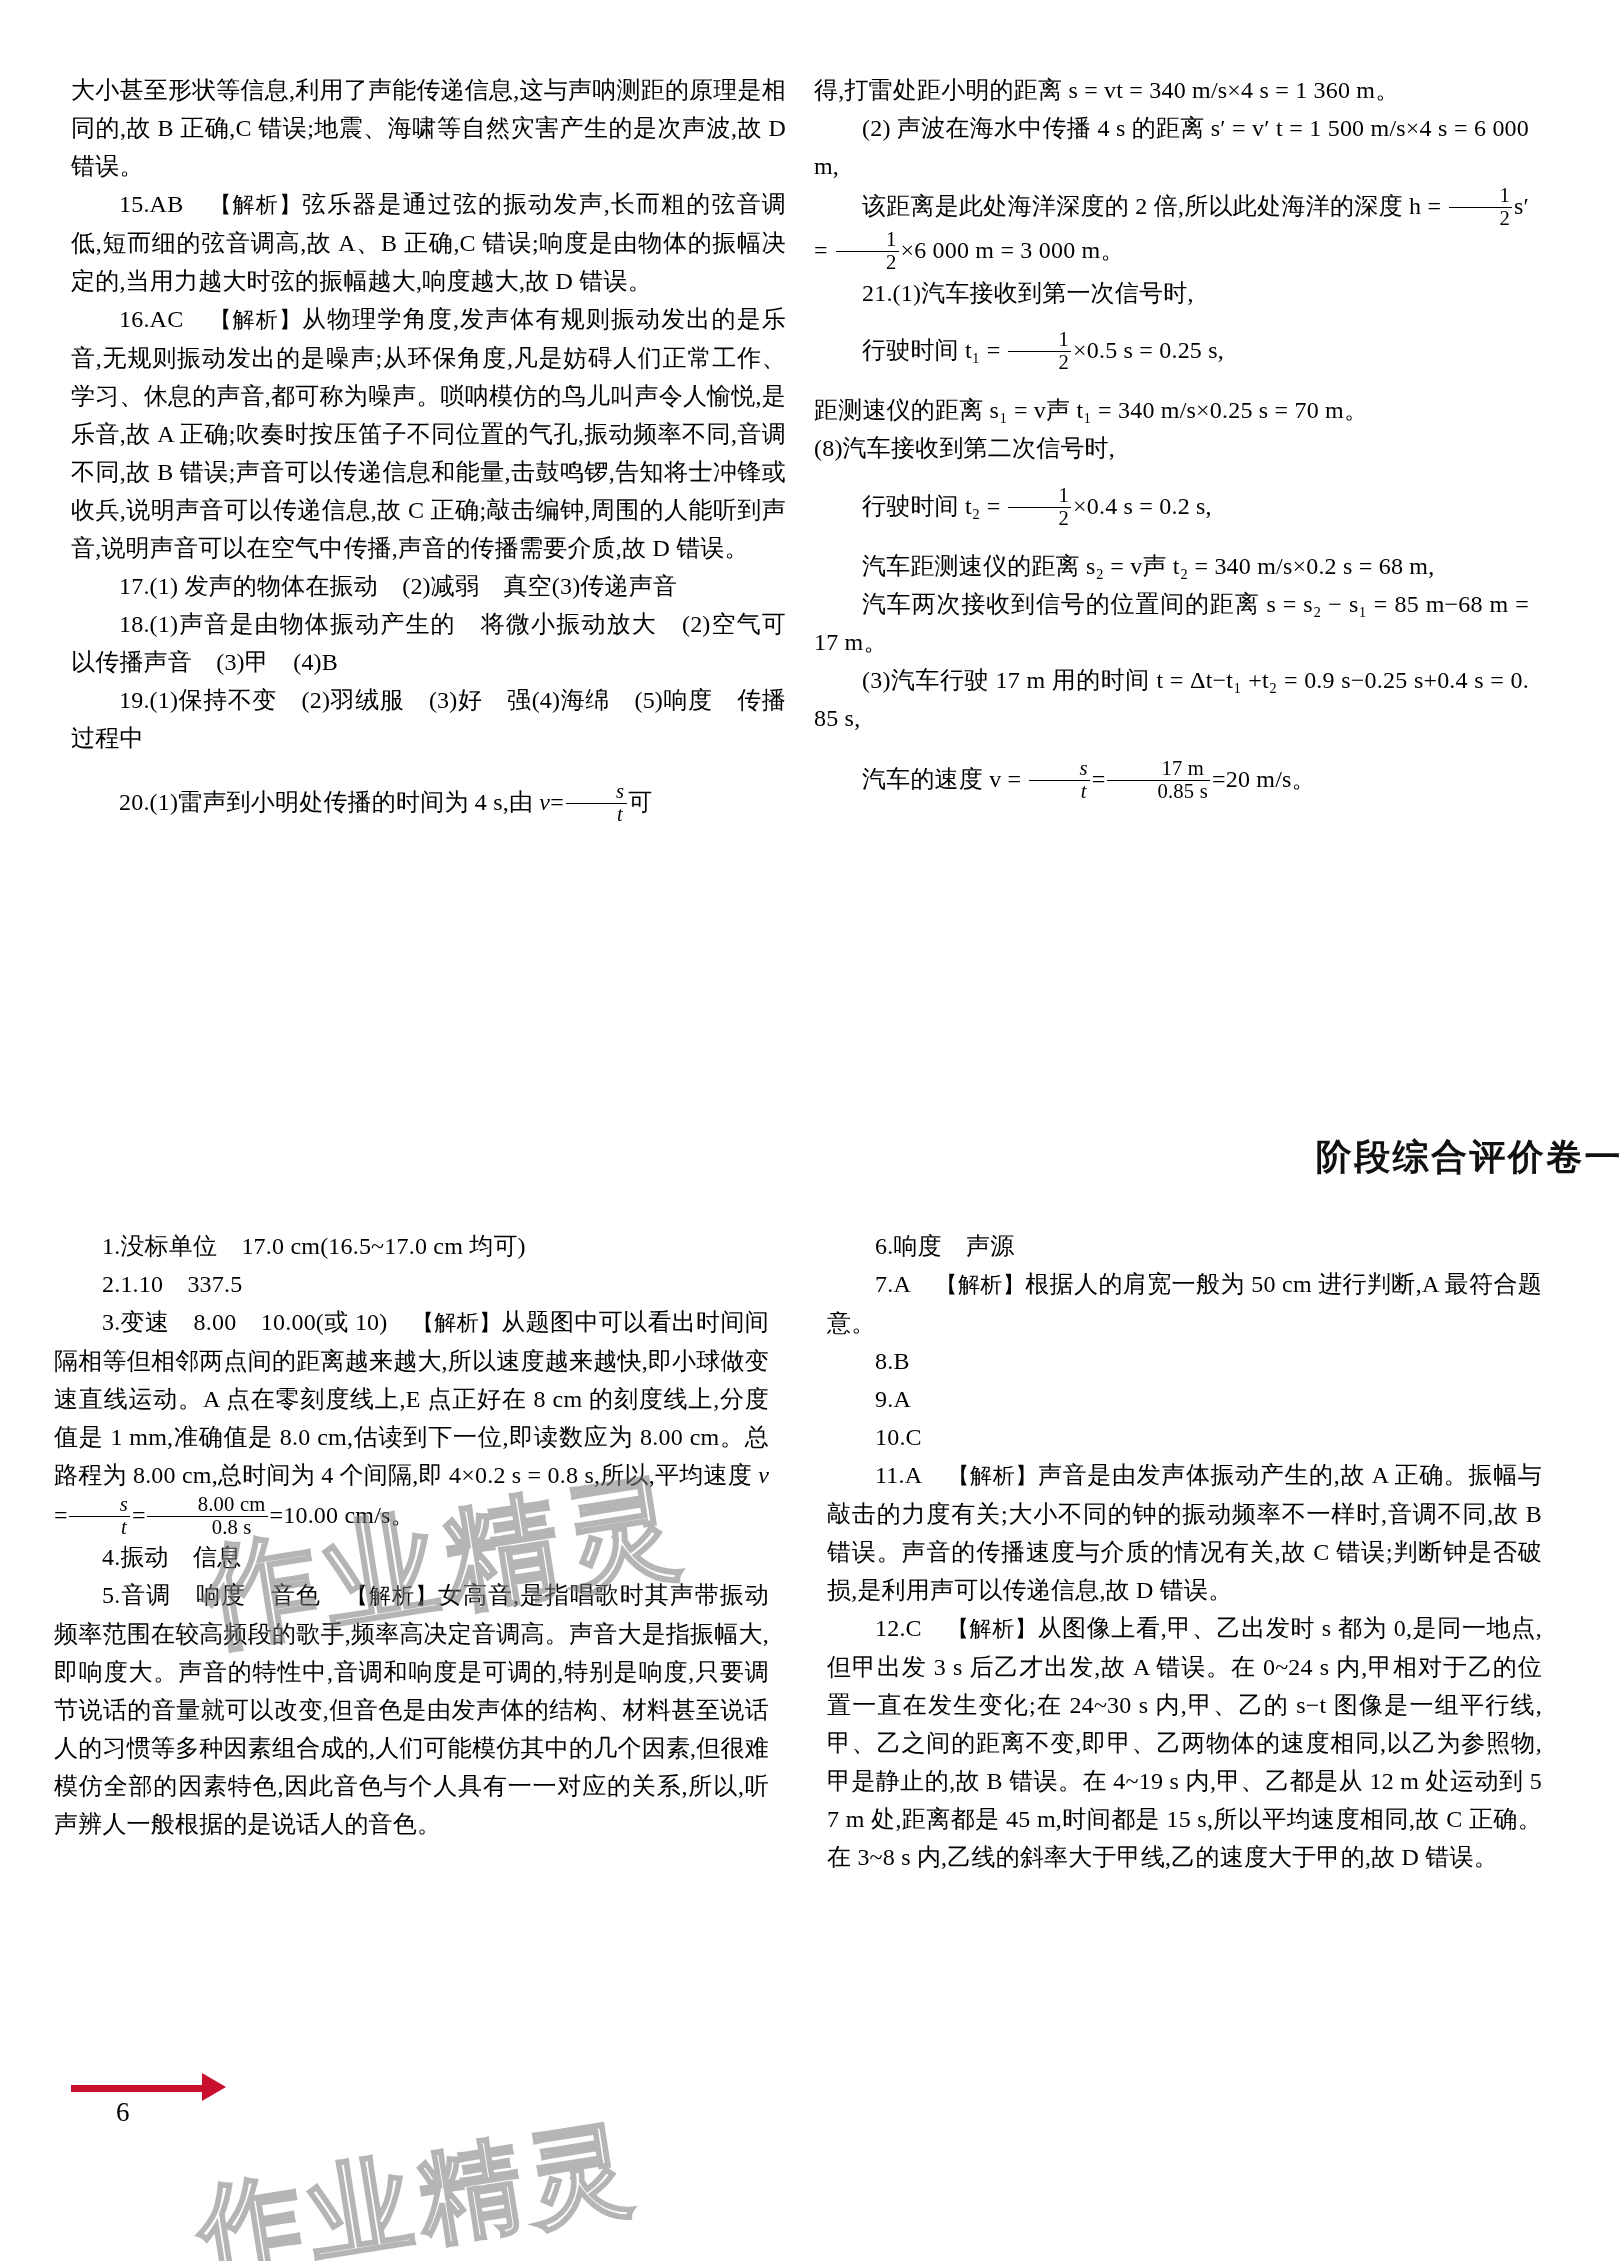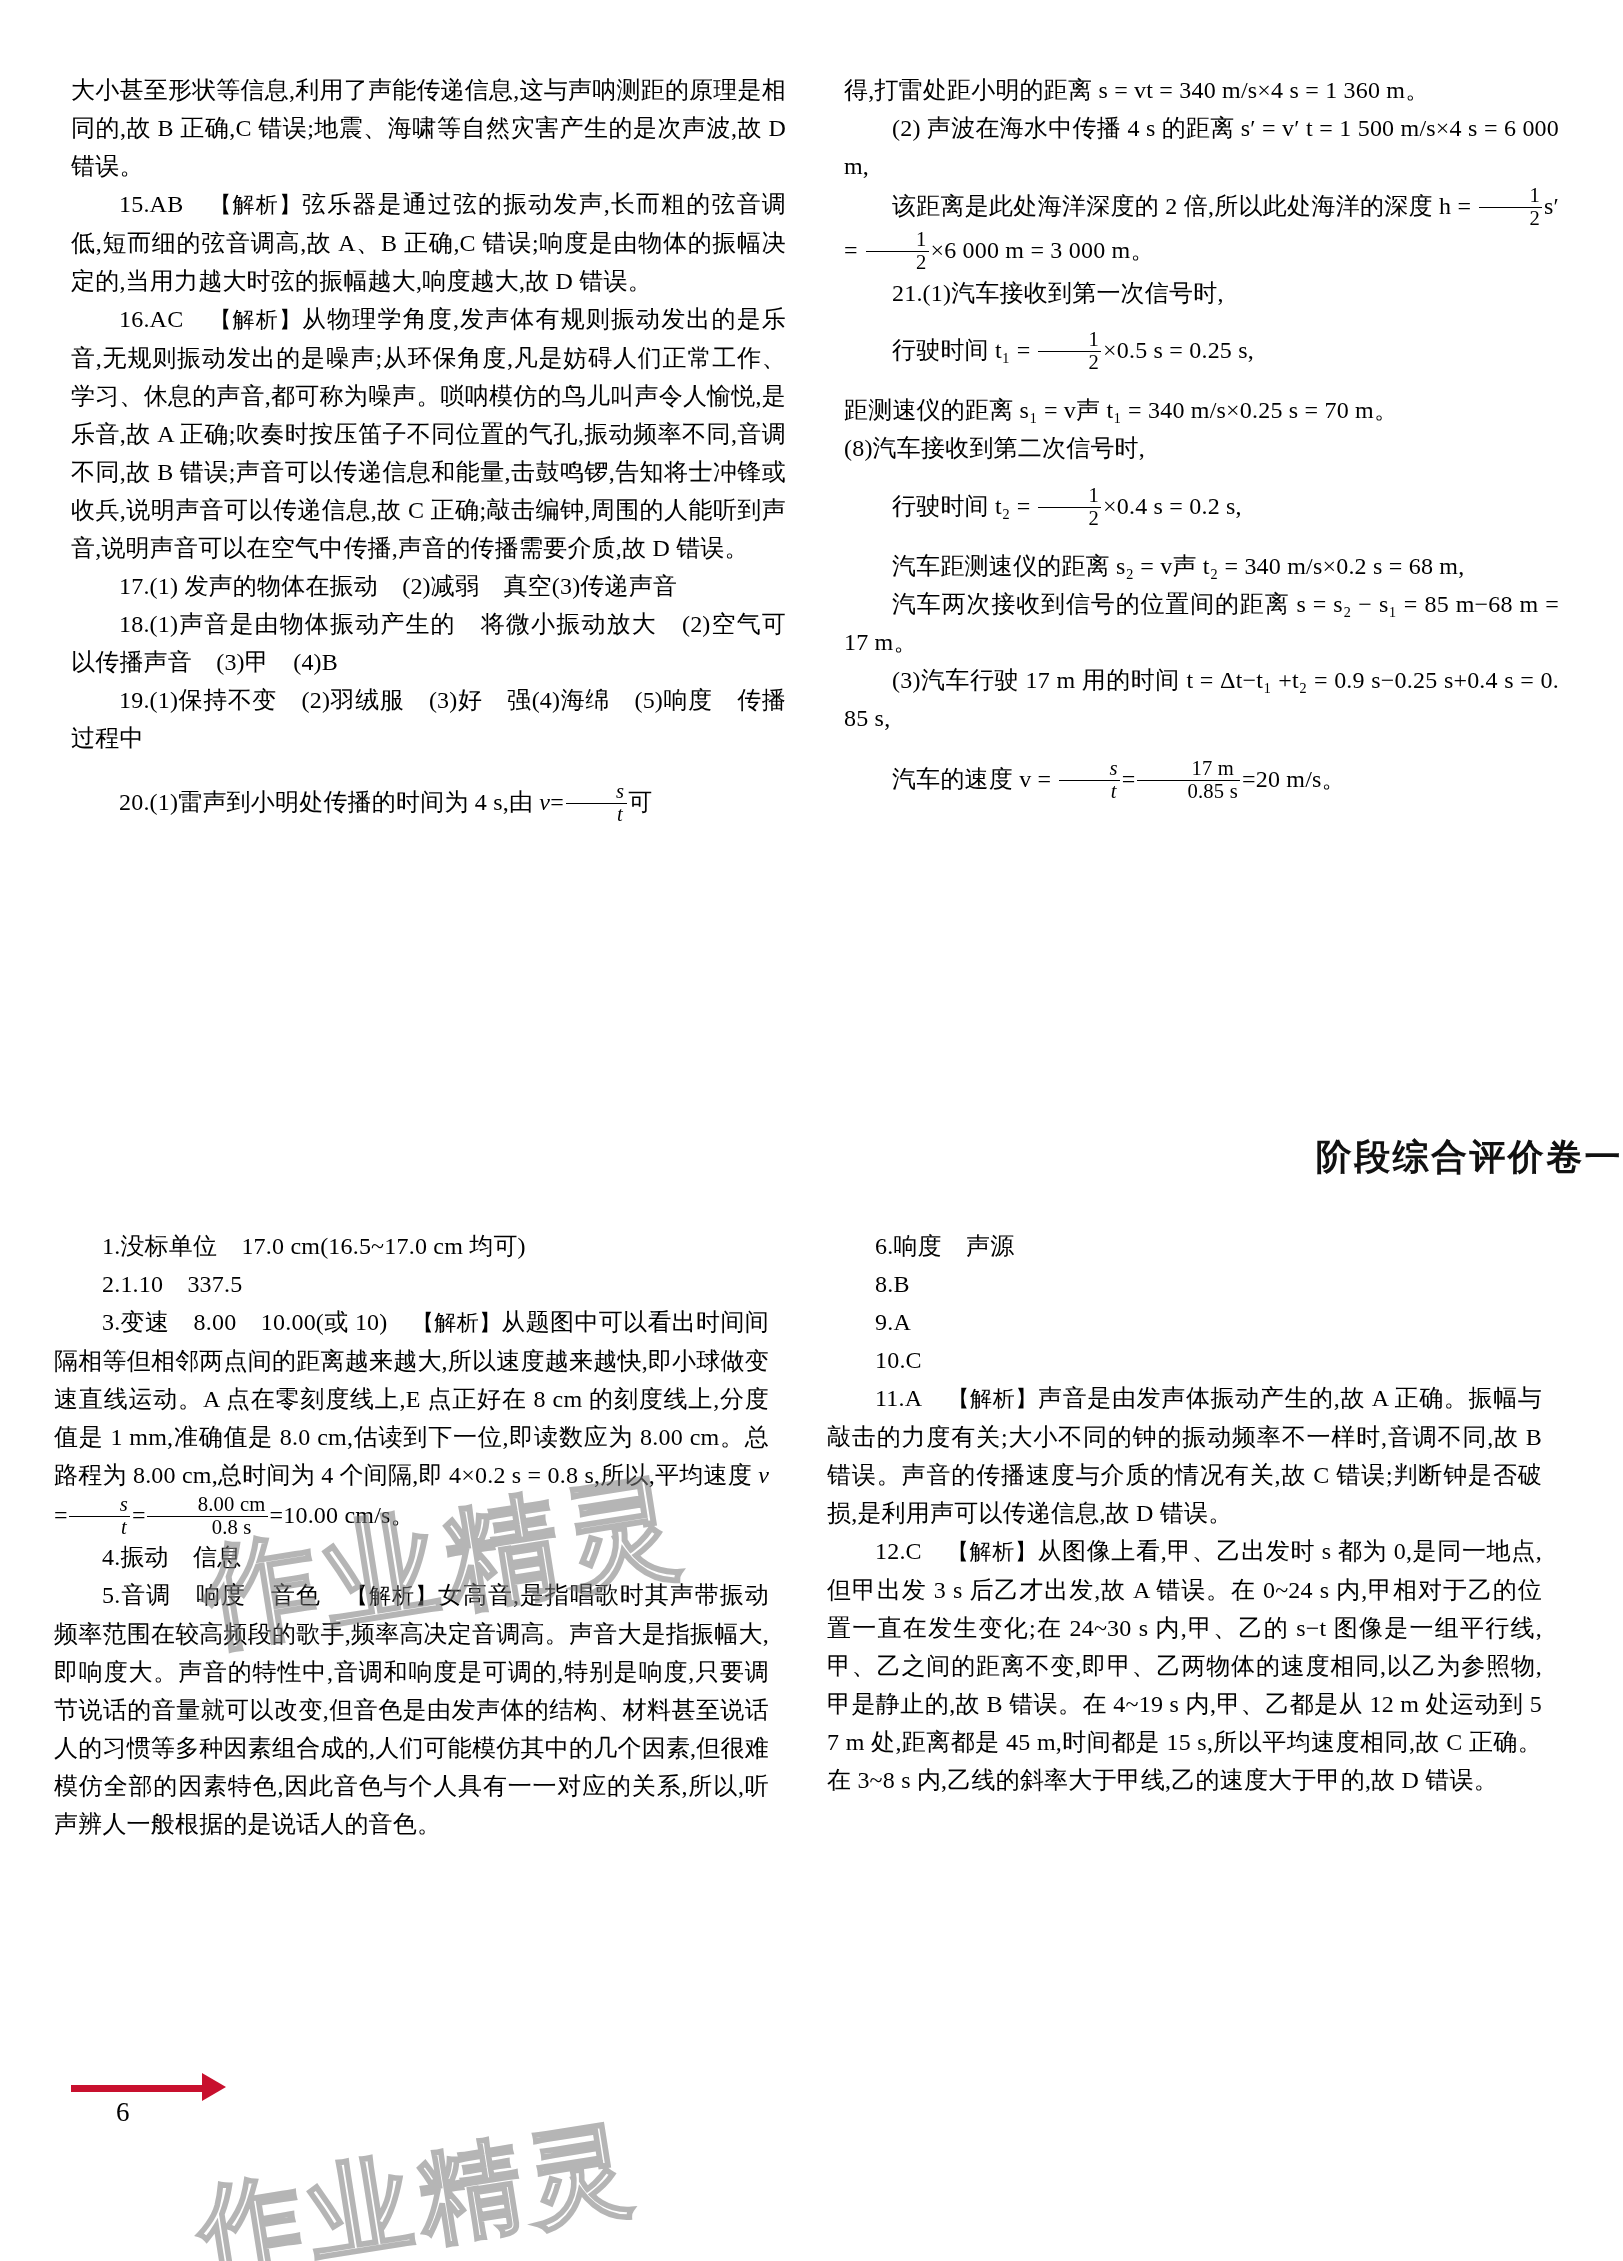--- a/index.html
+++ b/index.html
@@ -15,21 +15,21 @@
     font-family: "Liberation Serif", "DejaVu Serif", serif;
     color: #000000;
     overflow: hidden;
   }
   .columns {
     position: absolute;
     top: 71px;
     left: 71px;
     width: 1489px;
     display: flex;
-    gap: 58px;
+    gap: 28px;
   }
   .col {
     width: 715px;
   }
   .para {
     font-size: 24px;
     line-height: 38px;
     text-align: justify;
     text-justify: inter-ideograph;
     letter-spacing: 0.2px;
@@ -224,20 +224,21 @@
       <p class="para indent"><span class="num">4.</span><span>振动　信息</span></p>
 
       <p class="para indent"><span class="num">5.</span><span>音调　响度　音色</span>　<span class="bold">【解析】</span><span>女高音,是指唱歌时其声带振动频率范围在较高频段的歌手,频率高决定音调高。声音大是指振幅大,即响度大。声音的特性中,音调和响度是可调的,特别是响度,只要调节说话的音量就可以改变,但音色是由发声体的结构、材料甚至说话人的习惯等多种因素组合成的,人们可能模仿其中的几个因素,但很难模仿全部的因素特色,因此音色与个人具有一一对应的关系,所以,听声辨人一般根据的是说话人的音色。</span></p>
 
     </div>
 
     <div class="col">
 
       <p class="para indent"><span class="num">6.</span><span>响度　声源</span></p>
 
+      <p class="para indent"><span class="num">7.</span><span class="num">A</span>　<span class="bold">【解析】</span><span>根据人的肩宽一般为 50 cm 进行判断,A 最符合题意。</span></p>
 
       <p class="para indent"><span class="num">8.</span><span class="num">B</span></p>
 
       <p class="para indent"><span class="num">9.</span><span class="num">A</span></p>
 
       <p class="para indent"><span class="num">10.</span><span class="num">C</span></p>
 
       <p class="para indent"><span class="num">11.</span><span class="num">A</span>　<span class="bold">【解析】</span><span>声音是由发声体振动产生的,故 A 正确。振幅与敲击的力度有关;大小不同的钟的振动频率不一样时,音调不同,故 B 错误。声音的传播速度与介质的情况有关,故 C 错误;判断钟是否破损,是利用声可以传递信息,故 D 错误。</span></p>
 
       <p class="para indent"><span class="num">12.</span><span class="num">C</span>　<span class="bold">【解析】</span><span>从图像上看,甲、乙出发时 s 都为 0,是同一地点,但甲出发 3 s 后乙才出发,故 A 错误。在 0~24 s 内,甲相对于乙的位置一直在发生变化;在 24~30 s 内,甲、乙的 s−t 图像是一组平行线,甲、乙之间的距离不变,即甲、乙两物体的速度相同,以乙为参照物,甲是静止的,故 B 错误。在 4~19 s 内,甲、乙都是从 12 m 处运动到 57 m 处,距离都是 45 m,时间都是 15 s,所以平均速度相同,故 C 正确。在 3~8 s 内,乙线的斜率大于甲线,乙的速度大于甲的,故 D 错误。</span></p>

